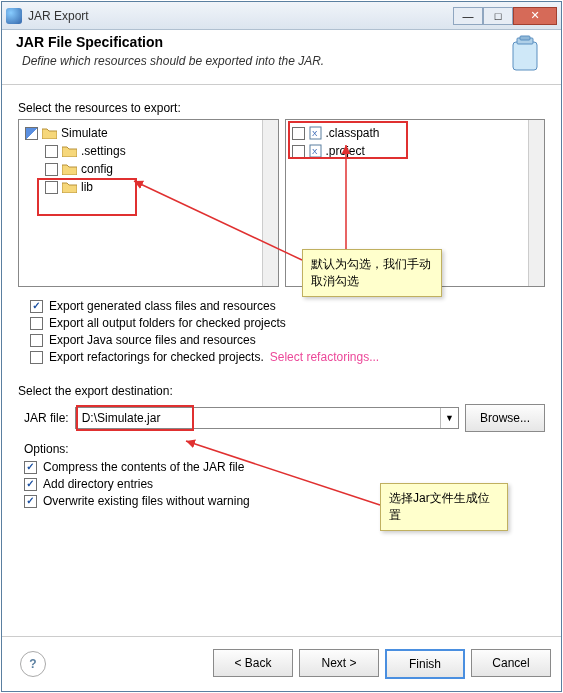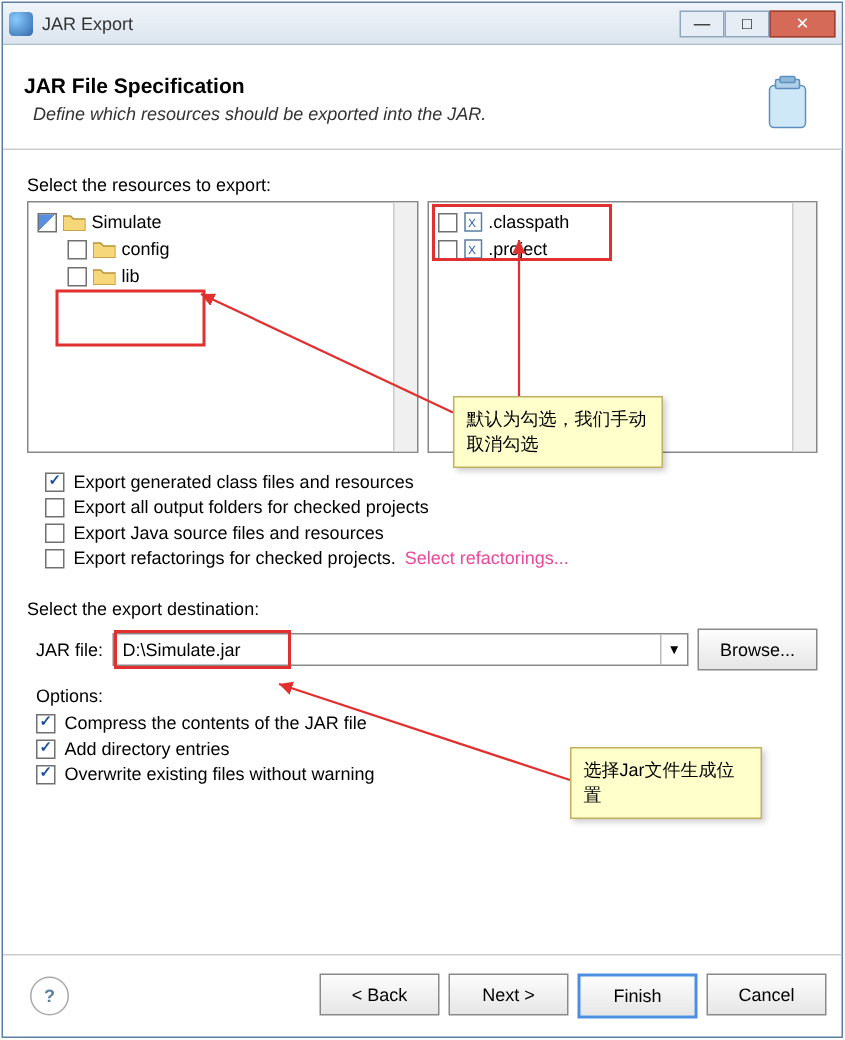--- a/index.html
+++ b/index.html
@@ -39,21 +39,21 @@
   .win-btns { display: flex; gap: 0; }
   .win-btn {
     width: 30px; height: 18px;
     border: 1px solid #8fa6c0;
     background: #e7edf5;
     display: flex; align-items: center; justify-content: center;
     font-size: 11px; cursor: default;
   }
   .win-btn.close { background: #d66a58; color: #fff; border-color: #a04030; width: 44px; }
   .header {
-    padding: 19px 14px 10px 14px;
+    padding: 4px 14px 10px 14px;
     border-bottom: 1px solid #ccc;
     background: #fff;
     display: flex;
     align-items: flex-start;
     gap: 10px;
   }
   .header-text { flex: 1; }
   .header h1 { font-size: 14px; font-weight: bold; margin: 0 0 4px 0; }
   .header p { margin: 0 0 0 6px; font-size: 12px; color: #333; font-style: italic; }
   .jar-icon {
@@ -190,20 +190,29 @@
           </span>
           <span>Simulate</span>
         </div>
         <div class="tree-item indent1">
           <span class="cbx"></span>
           <span class="folder-icon">
             <svg viewBox="0 0 15 12">
                 <path d="M0 2h5l2 2h8v8H0z" fill="#f6d77a" stroke="#b8923a"></path>
               </svg>
           </span>
+          <span>.settings</span>
+        </div>
+        <div class="tree-item indent1">
+          <span class="cbx"></span>
+          <span class="folder-icon">
+            <svg viewBox="0 0 15 12">
+                <path d="M0 2h5l2 2h8v8H0z" fill="#f6d77a" stroke="#b8923a"></path>
+              </svg>
+          </span>
           <span>config</span>
         </div>
         <div class="tree-item indent1">
           <span class="cbx"></span>
           <span class="folder-icon">
             <svg viewBox="0 0 15 12">
                 <path d="M0 2h5l2 2h8v8H0z" fill="#f6d77a" stroke="#b8923a"></path>
               </svg>
           </span>
           <span>lib</span>

